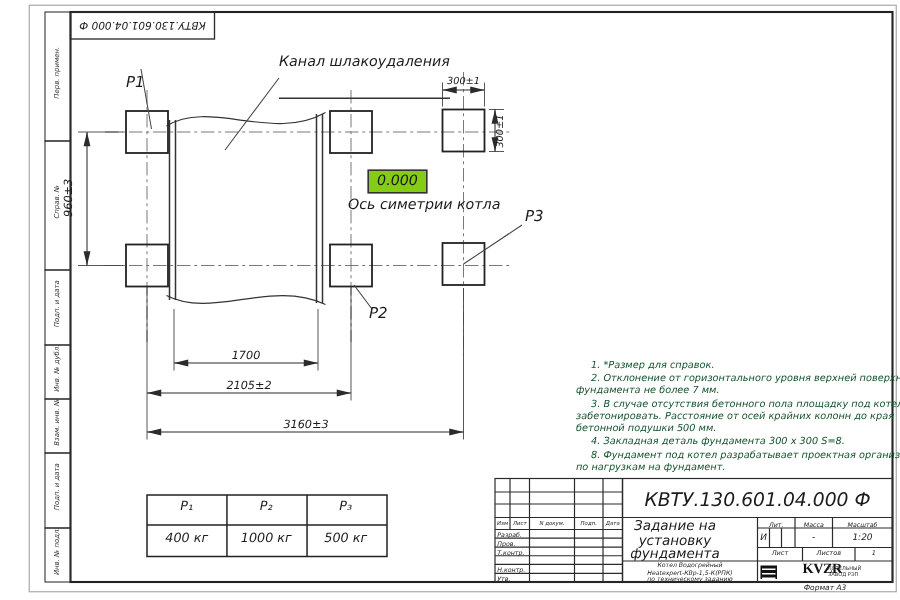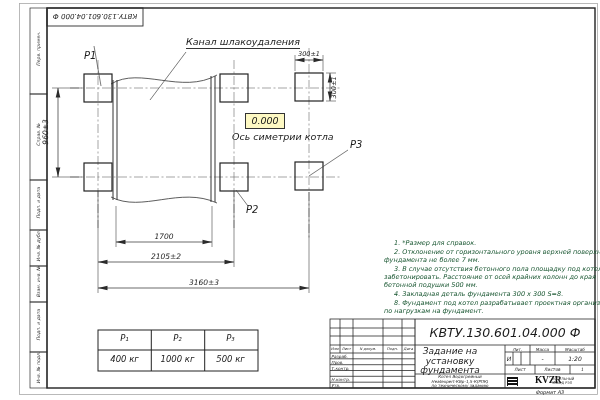--- a/index.html
+++ b/index.html
@@ -9,22 +9,22 @@
   .t{position:absolute;font-style:italic;color:#1b1b1b;white-space:nowrap;line-height:1.05;}
   .c{text-align:center;}
   .r90{transform:rotate(-90deg);transform-origin:center;}
   .r180{transform:rotate(180deg);transform-origin:center;}
   .mlabel{position:absolute;left:-3px;width:83px;text-align:center;
           transform:rotate(-90deg);transform-origin:center;
           font-size:4.6px;color:#333;font-style:italic;white-space:nowrap;}
   .note{font-size:6.5px;margin:0 0 1px 0;text-indent:10px;line-height:8px;white-space:normal;}
   .levelbox{position:absolute;left:245px;top:113px;width:38px;height:14px;
             border:1px solid #333;font-size:9.5px;font-style:italic;text-align:center;
-            line-height:13px;color:#1b1b1b;background:#fef9c3;}
-  .underl{border-bottom:1px solid #333;padding-bottom:1px;}
+            line-height:13px;color:#1b1b1b;background:#84cc16;}
+  .underl{border-bottom:1px solid #333;padding-bottom:18px;}
   .dim{font-size:7.5px;}
   .tb{font-style:italic;color:#1b1b1b;position:absolute;}
   .logo-ic{position:absolute;left:507px;top:377px;width:11px;height:9px;background:#111;}
   .logo-ic i{display:block;height:1.4px;background:#fff;margin:1.6px 1px 0 1px;}
 </style>
 </head>
 <body>
 
 <div id="page">
 

